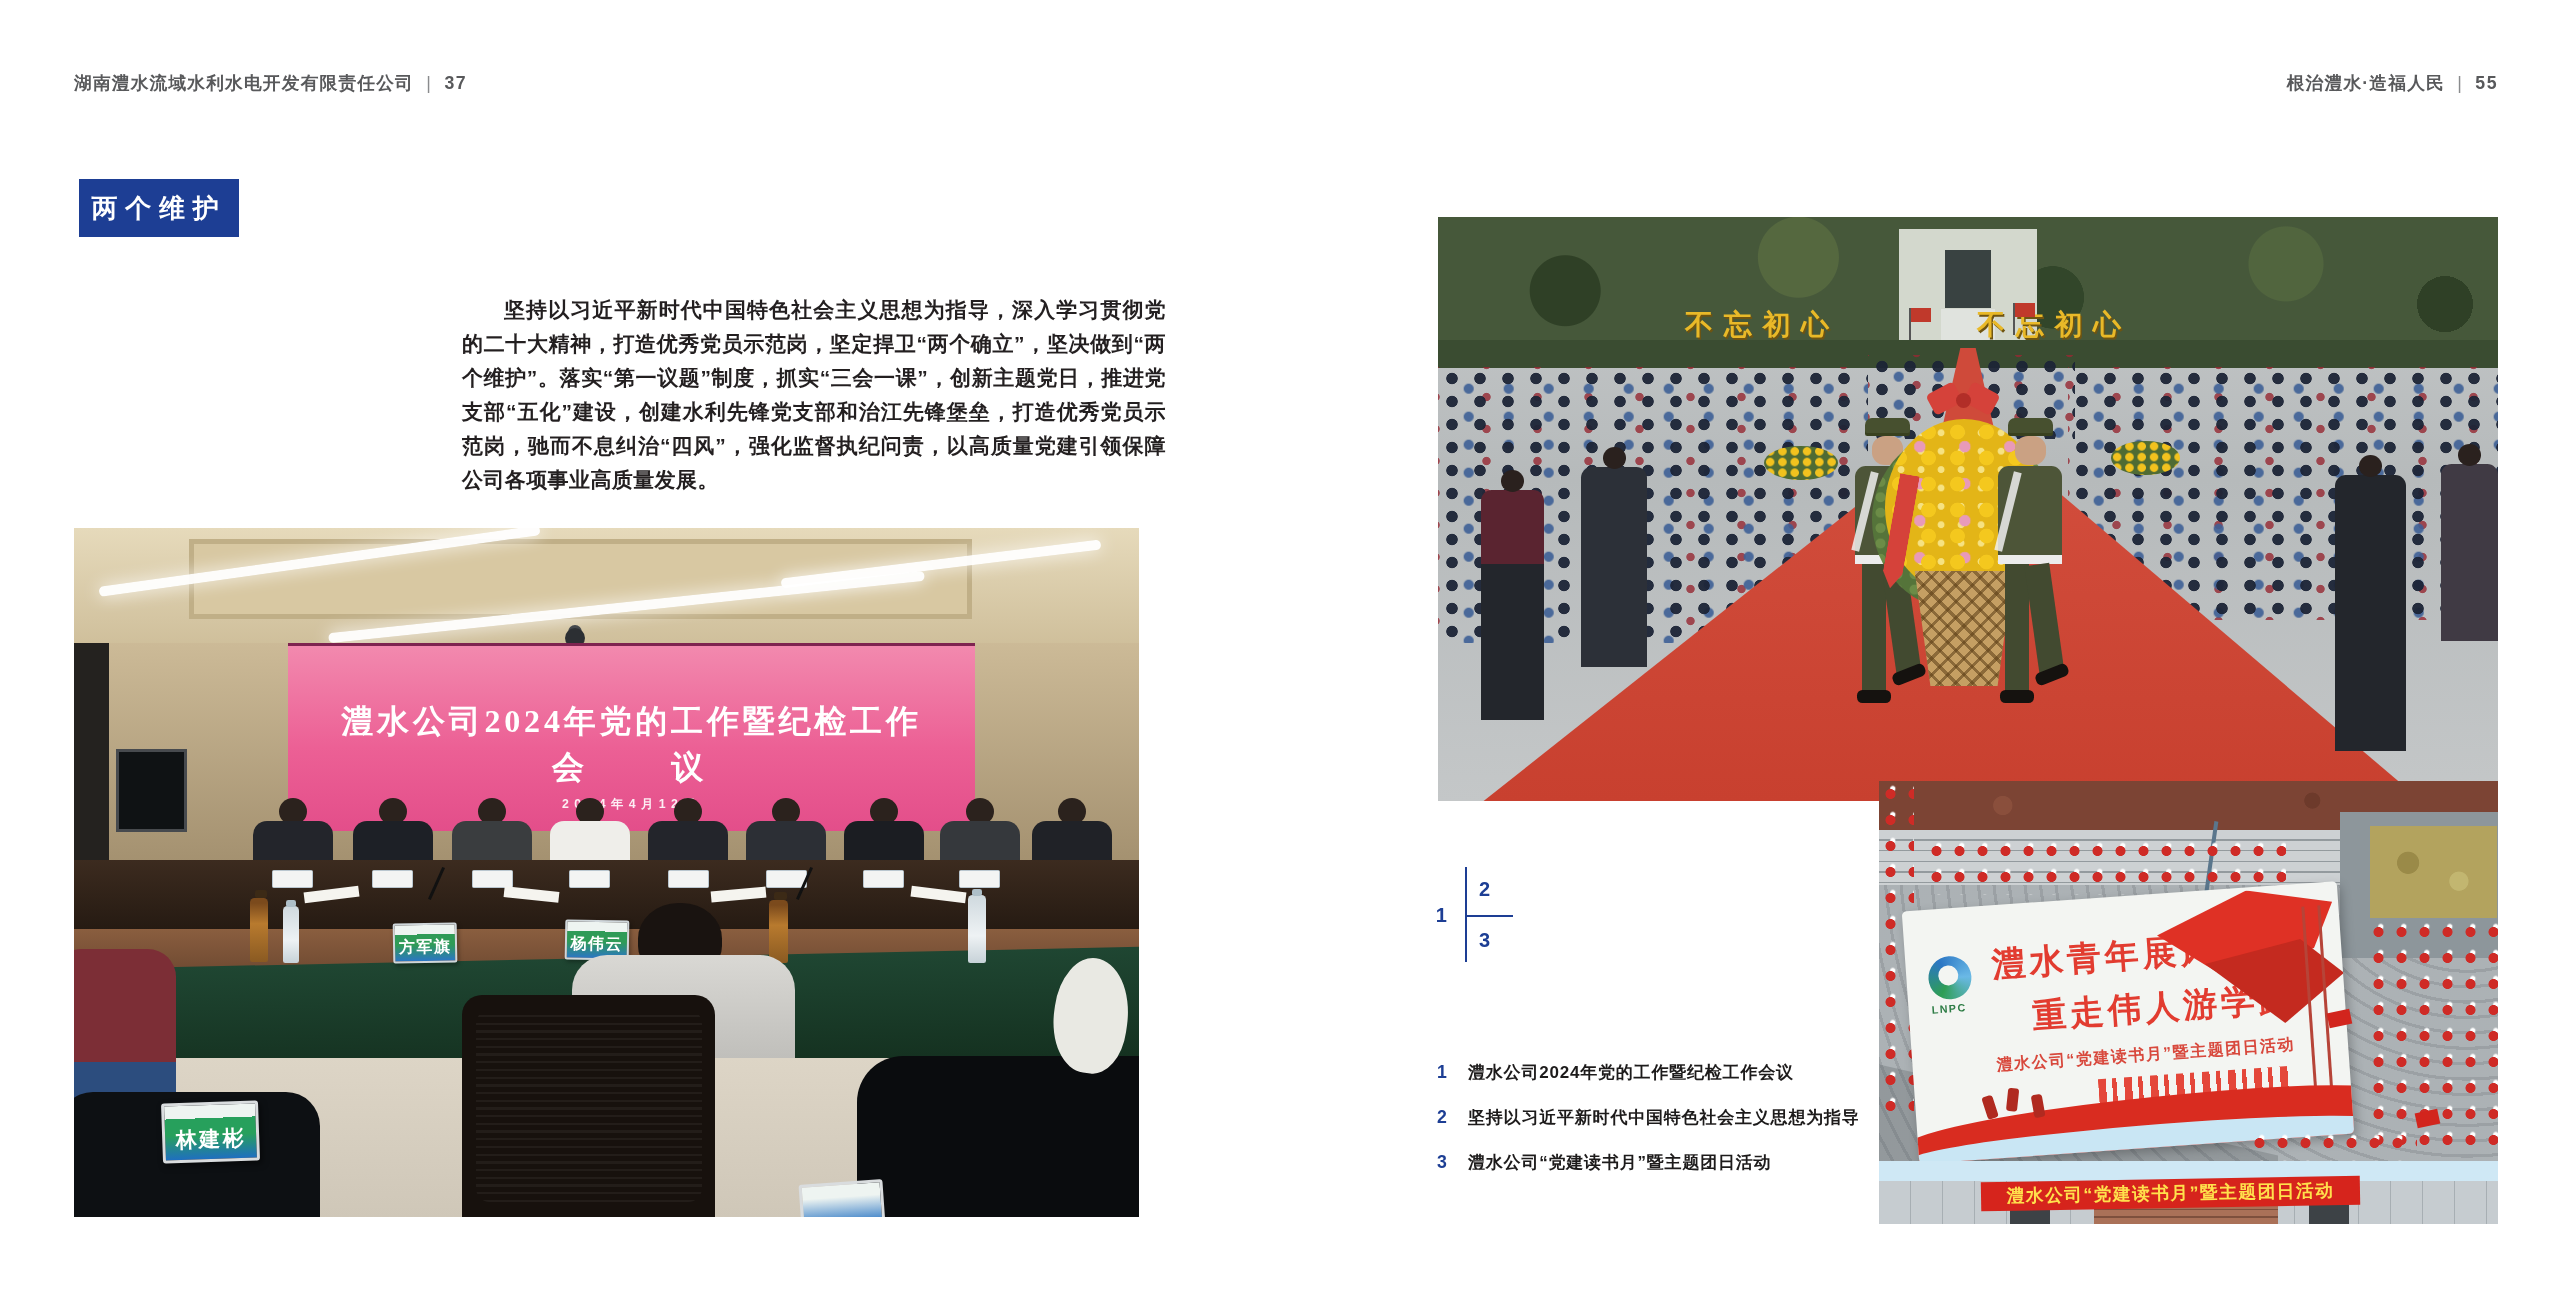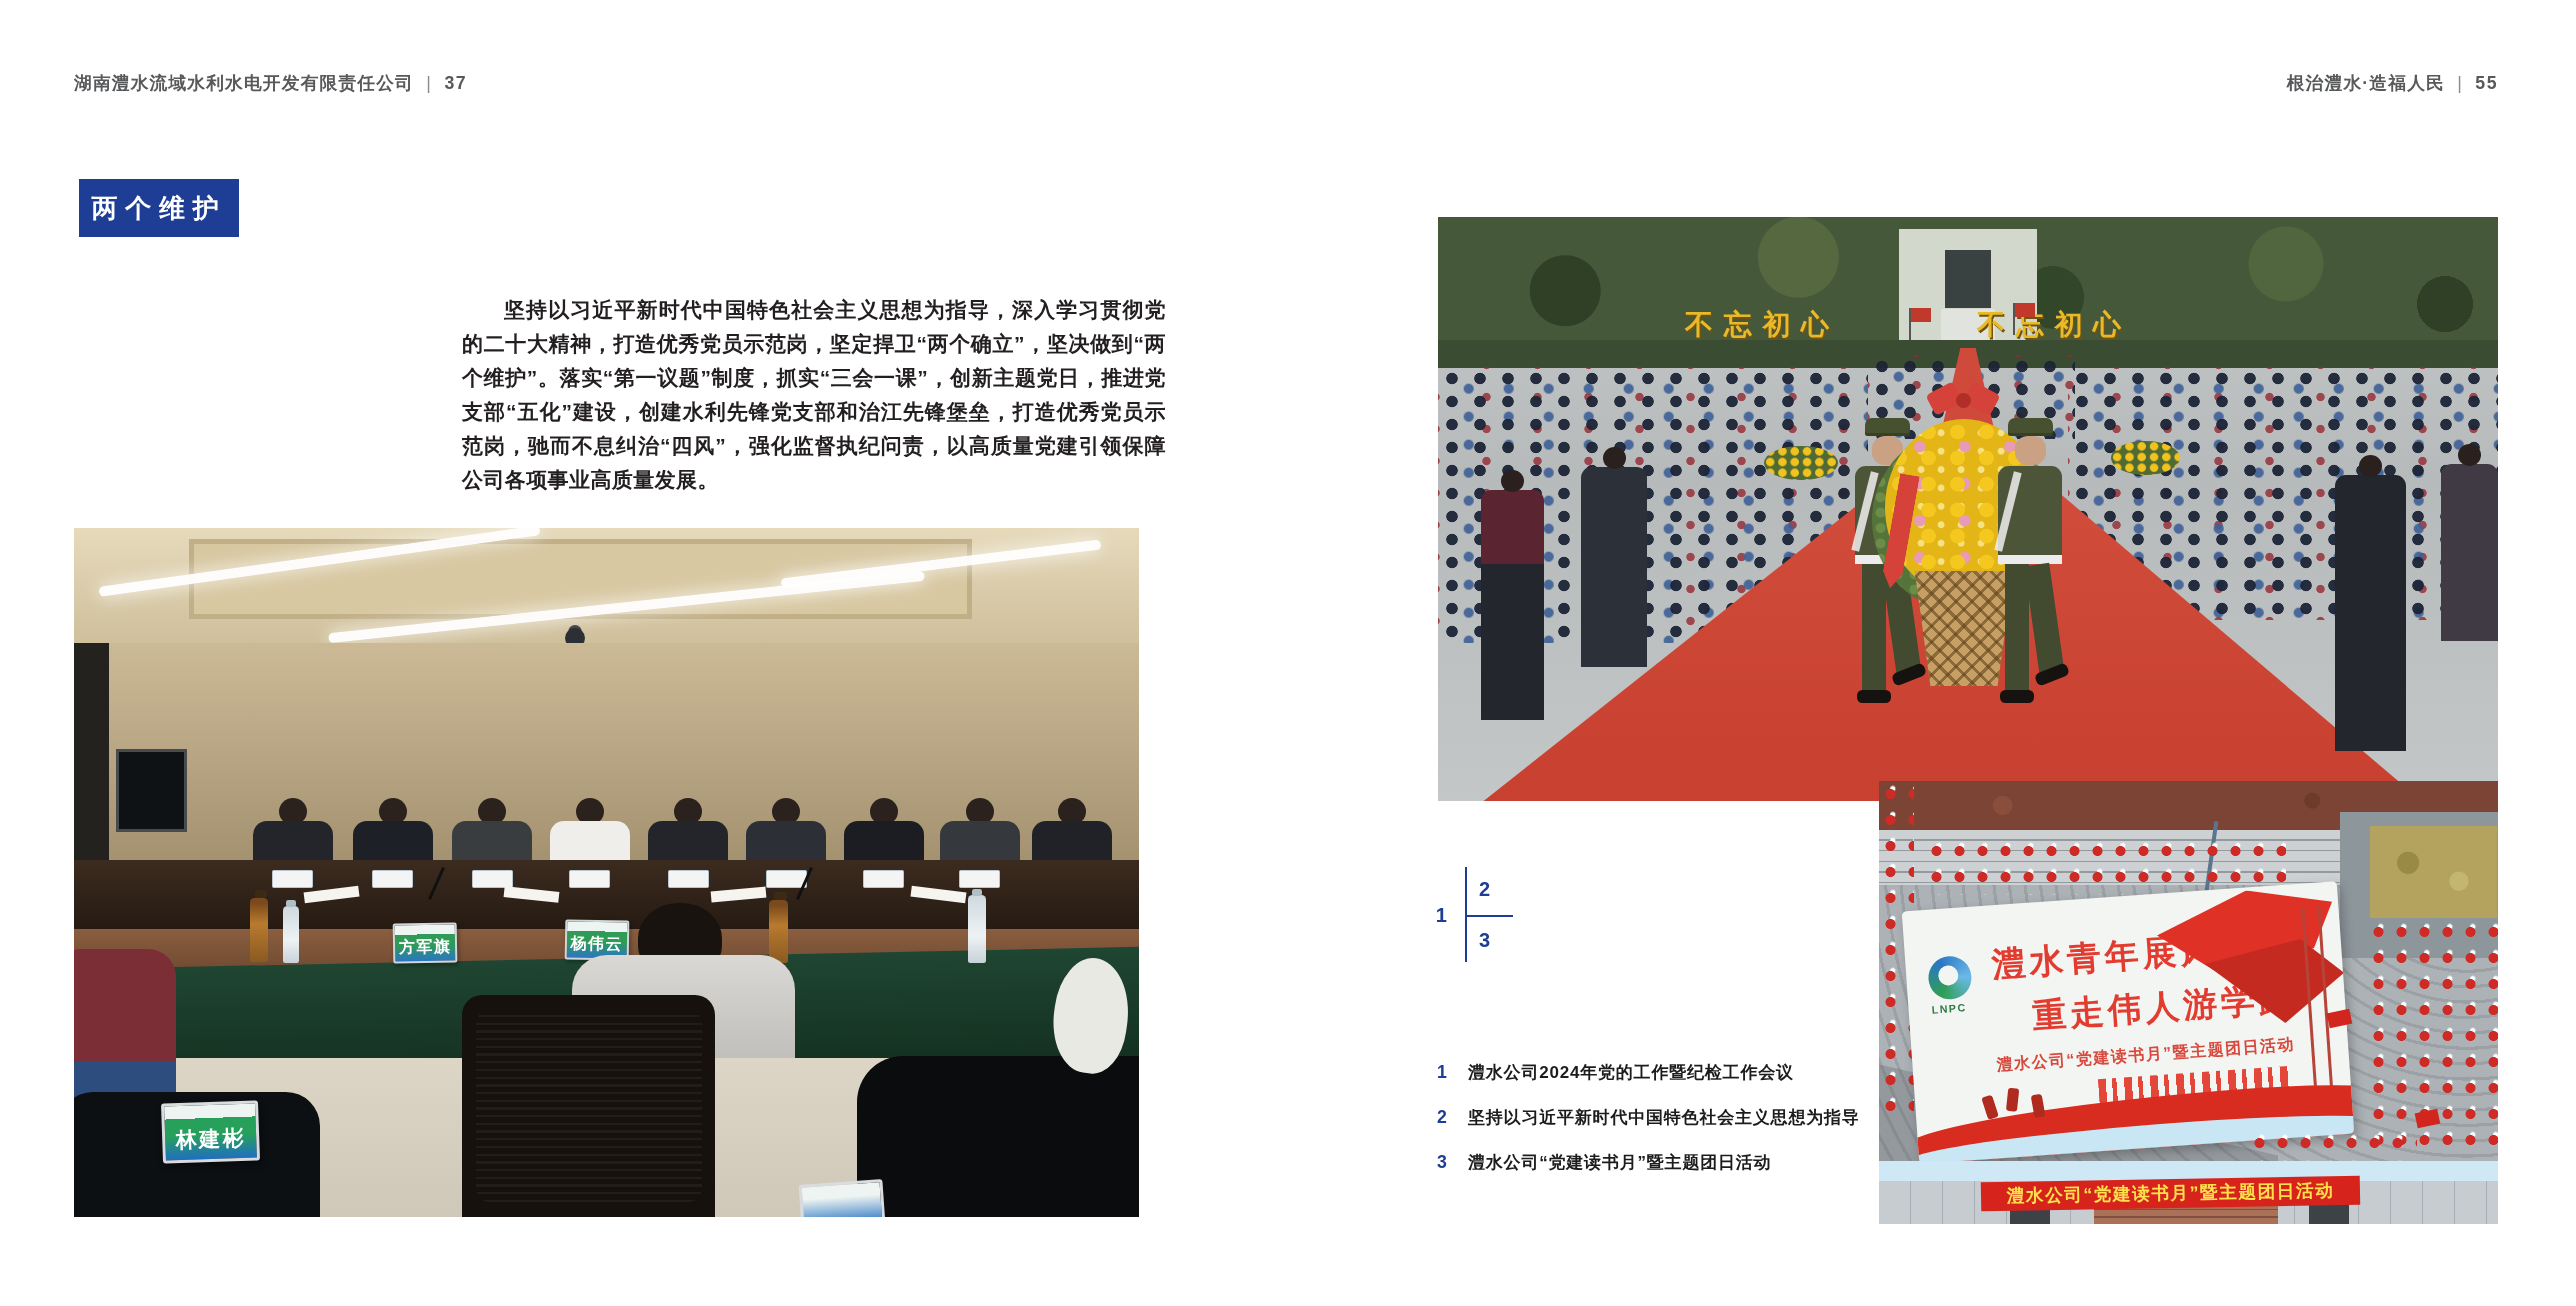--- a/index.html
+++ b/index.html
@@ -226,20 +226,25 @@
     <div class="m-ceiling"></div>
     <div class="m-panel"></div>
     <div class="m-light l1"></div>
     <div class="m-light l2"></div>
     <div class="m-light l3"></div>
     <div class="m-cam"></div>
     <div class="m-wall"></div>
     <div class="m-door"></div>
     <div class="m-tv"></div>
 
+    <div class="m-screen">
+      <div class="m-screen-t1">澧水公司2024年党的工作暨纪检工作</div>
+      <div class="m-screen-t2">会　　议</div>
+      <div class="m-screen-date">2024年4月12日</div>
+    </div>
 
     <div class="m-person" style="left:173px; --suit:#23252b;"></div>
     <div class="m-person" style="left:273px; --suit:#1d2026;"></div>
     <div class="m-person" style="left:372px; --suit:#3a3d3f;"></div>
     <div class="m-person" style="left:470px; --suit:#efeeea;"></div>
     <div class="m-person" style="left:568px; --suit:#23252b;"></div>
     <div class="m-person" style="left:666px; --suit:#2c2f35;"></div>
     <div class="m-person" style="left:764px; --suit:#1b1d22;"></div>
     <div class="m-person" style="left:860px; --suit:#35383c;"></div>
     <div class="m-person" style="left:952px; --suit:#202227;"></div>

